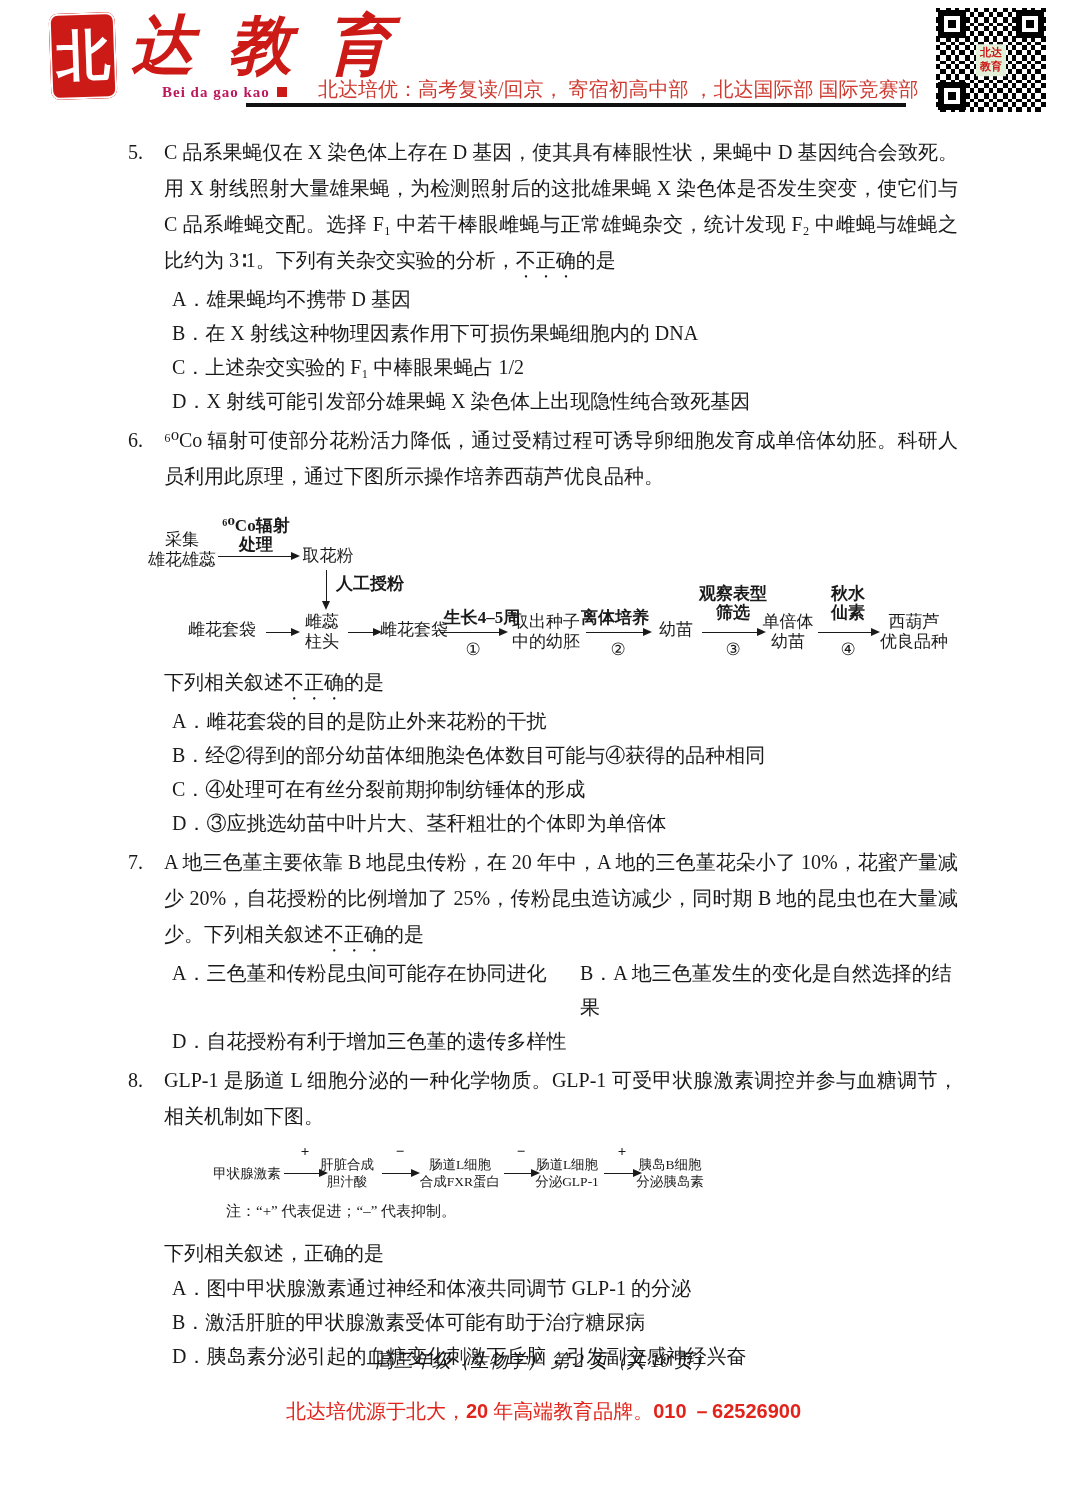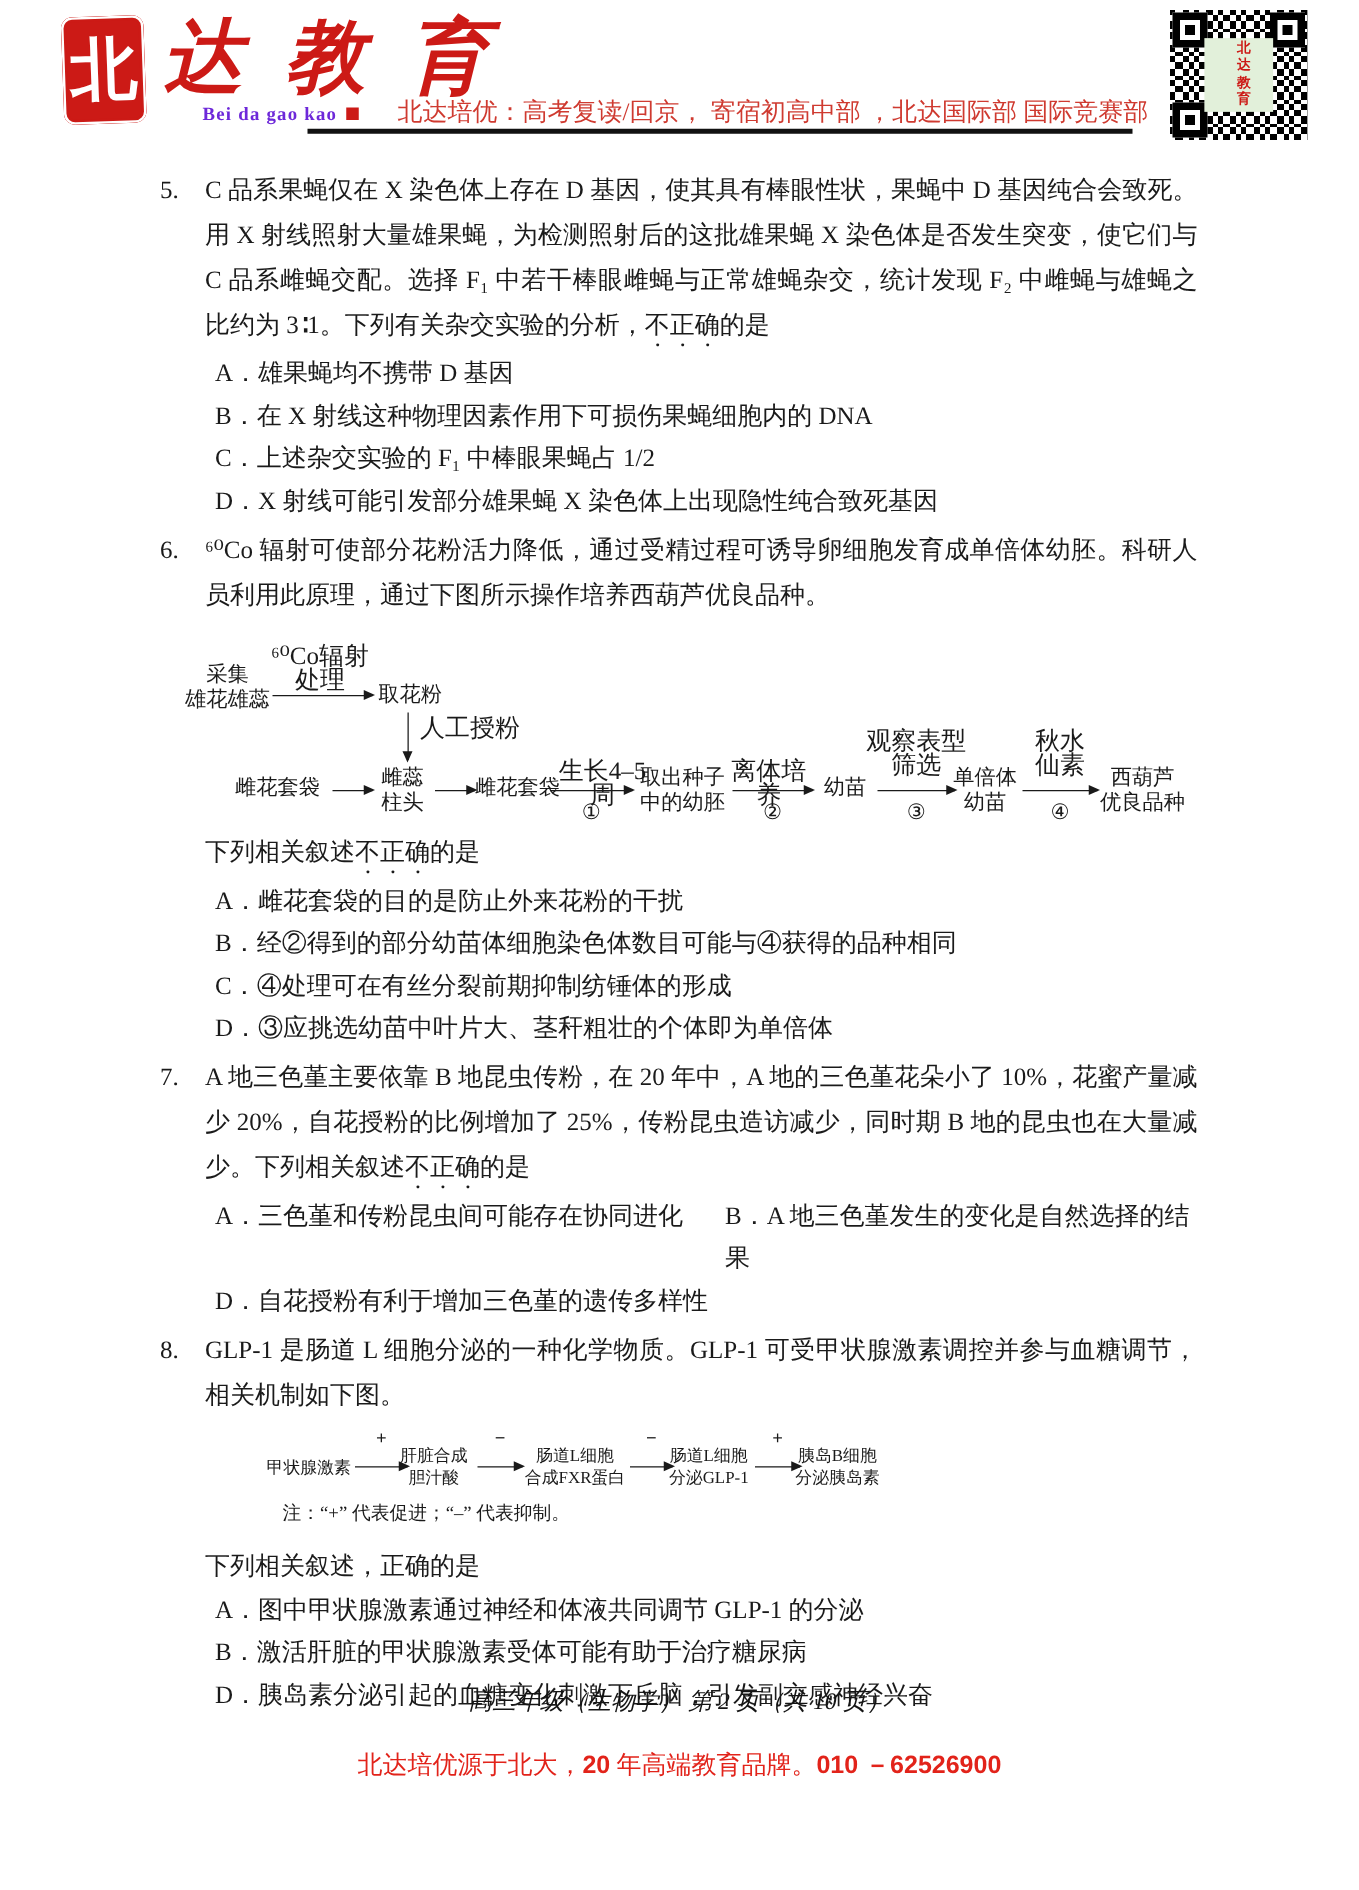--- a/index.html
+++ b/index.html
@@ -8,53 +8,53 @@
   .page { position:relative; width:1087px; height:1512px; background:#fff; color:#1a1a1a; overflow:hidden; margin:0 auto; }
 
   
   .hdr { position:absolute; left:0; top:0; width:100%; height:128px; }
   .seal { position:absolute; left:50px; top:13px; width:66px; height:86px; background:var(--brand_red,#cc1a16);
           border-radius:9px; display:flex; align-items:center; justify-content:center; transform:rotate(-2deg);
           box-shadow:0 0 0 2px #fff inset, 0 0 0 4px var(--brand_red,#cc1a16) inset; }
   .seal span { color:#fff; font-size:54px; font-weight:bold; }
   .logo-script { position:absolute; left:130px; top:2px; font-size:64px; font-weight:bold; font-style:italic;
                  color:var(--brand_red,#cc1a16); letter-spacing:34px; white-space:nowrap; }
-  .logo-sub { position:absolute; left:162px; top:84px; font-size:15px; font-weight:bold; color:#6d28d9; letter-spacing:1px; white-space:nowrap; }
+  .logo-sub { position:absolute; left:162px; top:84px; font-size:15px; font-weight:bold; color:#be185d; letter-spacing:1px; white-space:nowrap; }
   .redsq { display:inline-block; width:10px; height:10px; background:var(--brand_red,#cc1a16); margin-left:7px; }
   .tagline { position:absolute; left:318px; top:76px; font-size:20px; color:var(--tagline_red,#cf3a30); white-space:nowrap; }
   .hdr-rule { position:absolute; left:246px; top:103px; width:660px; height:4px; background:#111; }
   .qr { position:absolute; left:936px; top:8px; width:110px; height:104px; background-color:#fff;
         background-image:repeating-linear-gradient(0deg,#000 0 5px,#fff 5px 10px,#000 10px 13px,#fff 13px 19px),
                          repeating-linear-gradient(90deg,#000 0 4px,#fff 4px 10px,#000 10px 15px,#fff 15px 19px);
         background-blend-mode:difference; }
   .fp { position:absolute; width:28px; height:28px; border:6px solid #000; background:#fff; }
   .fp::after { content:""; position:absolute; inset:4px; background:#000; }
   .fp.tl{left:2px;top:2px} .fp.tr{right:2px;top:2px} .fp.bl{left:2px;bottom:2px}
   .qr-label { position:absolute; left:50%; top:50%; transform:translate(-50%,-50%); background:#e2f0da;
-              color:var(--brand_red,#cc1a16); font-size:11px; line-height:1.25; padding:2px 18px;
+              color:var(--brand_red,#cc1a16); font-size:11px; line-height:1.25; padding:2px 4px;
               white-space:pre-line; text-align:right; font-weight:bold; }
 
   
   .content { position:absolute; left:0; top:130px; width:100%; }
   .q { display:flex; margin:4px 0 0 128px; width:830px; }
   .qnum { flex:none; width:36px; font-size:20px; line-height:36px; }
   .qbody { flex:1; font-size:20px; }
   .stem { line-height:36px; text-align:justify; }
   .opts { }
   .opt { line-height:34px; padding-left:8px; }
   .optgrid { display:grid; grid-template-columns:408px 1fr; }
   .optgrid .opt { line-height:34px; }
   .dots { -webkit-text-emphasis:filled dot; -webkit-text-emphasis-position:under left;
           text-emphasis:filled dot; text-emphasis-position:under left;margin-top:27px; }
 
   
   .diag1 { position:relative; height:148px; margin:22px 0 0 -24px; font-size:17px; line-height:20px; }
   .diag2 { position:relative; height:54px; margin:8px 0 0 46px; font-size:13.5px; line-height:17px; }
   .dnode { position:absolute; text-align:center; white-space:pre-line; }
-  .dlbl  { position:absolute; text-align:center; white-space:pre-line; font-size:20px; line-height:19px; }
+  .dlbl  { position:absolute; text-align:center; white-space:pre-line; font-size:17px; line-height:19px;font-weight:bold; }
   .dlbl.nw { white-space:nowrap; text-align:right; }
   .dsign { position:absolute; text-align:center; font-size:15px; font-weight:bold; }
   .ar { position:absolute; height:0; border-top:1.8px solid #1a1a1a; }
   .ar::after { content:""; position:absolute; right:-2px; top:-5px; width:0; height:0;
                border-left:9px solid #1a1a1a; border-top:4px solid transparent; border-bottom:4px solid transparent; }
   .arv { position:absolute; width:0; border-left:1.8px solid #1a1a1a; }
   .arv::after { content:""; position:absolute; left:-5px; bottom:-2px; width:0; height:0;
                 border-top:9px solid #1a1a1a; border-left:4px solid transparent; border-right:4px solid transparent; }
   .note { margin:4px 0 13px 62px; font-size:15px; line-height:22px; }
   .stem2 { }

